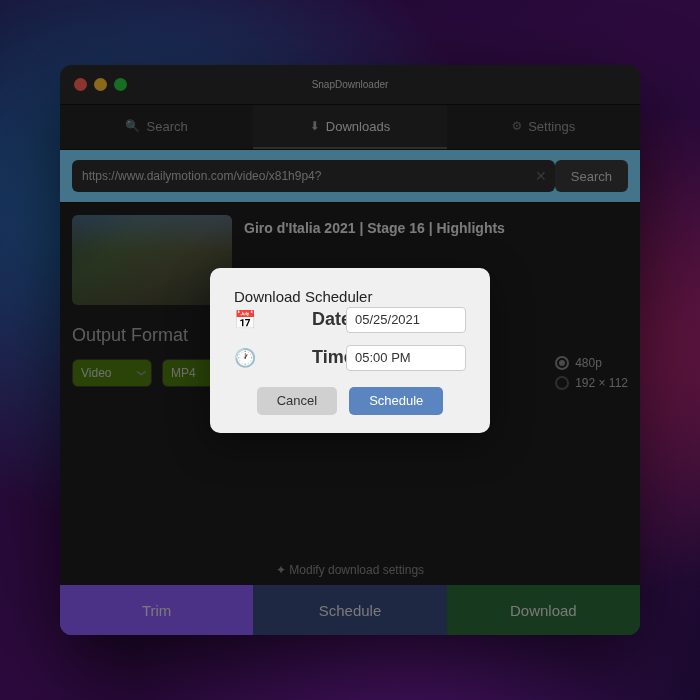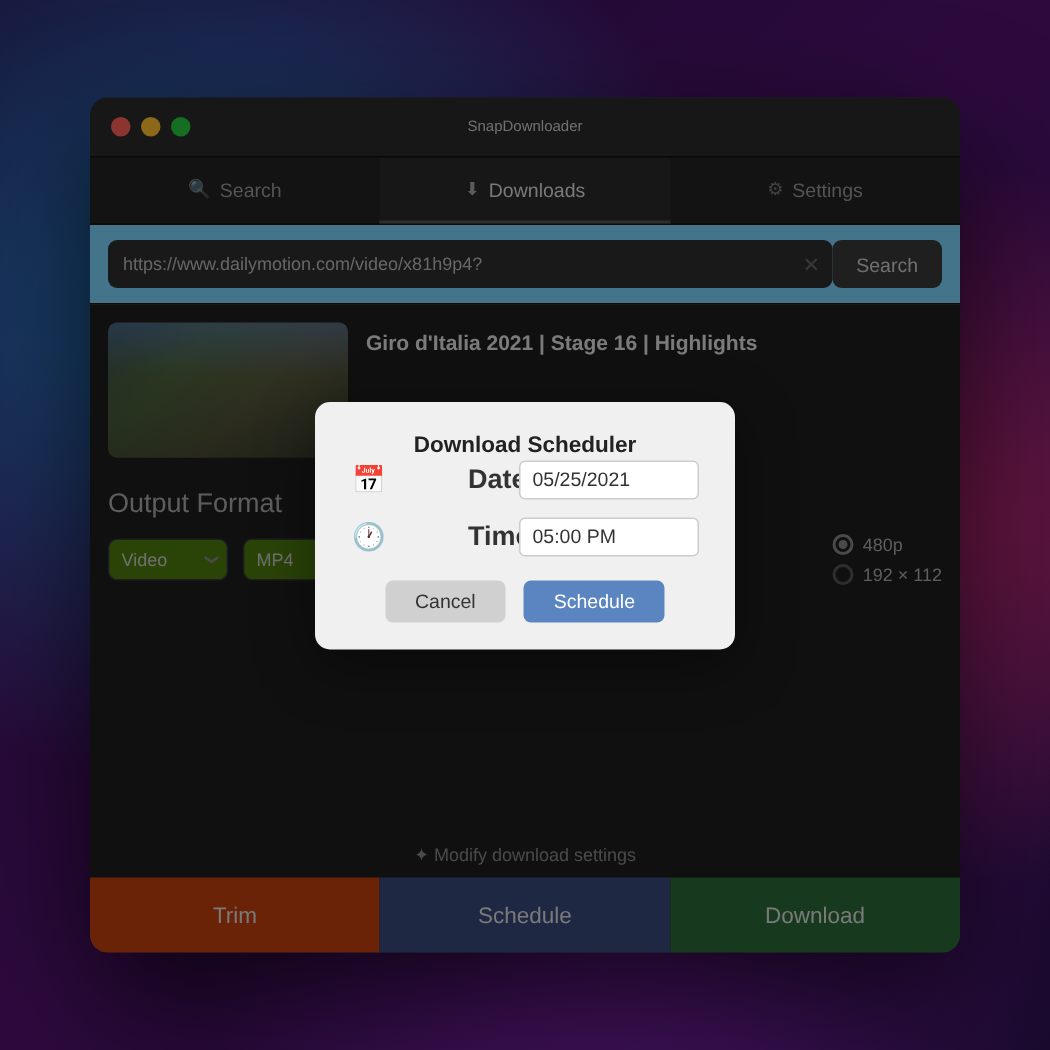--- a/index.html
+++ b/index.html
@@ -308,21 +308,21 @@
 
     .action-btn {
       flex: 1;
       border: none;
       font-size: 15px;
       font-weight: 500;
       cursor: pointer;
       color: #ddd;
     }
 
-    .btn-trim { background: #c2410c; }
+    .btn-trim { background: #8b5cf6; }
     .btn-schedule { background: #3a4a7a; }
     .btn-download { background: #2a6a3a; }
 
     
     .modal-overlay {
       position: absolute;
       inset: 0;
       background: rgba(0,0,0,0.45);
       display: flex;
       align-items: center;
@@ -332,23 +332,22 @@
 
     .modal {
       background: #f0f0f0;
       border-radius: 10px;
       padding: 20px 24px 18px;
       width: 280px;
       box-shadow: 0 10px 40px rgba(0,0,0,0.4);
     }
 
     .modal-title {
-      text-align: center;
       font-size: 15px;
-      font-weight: 700;
+      font-weight: 400;
       color: #222;
       margin-bottom: 2px;
     }
 
     .modal-field {
       display: flex;
       align-items: center;
       gap: 10px;
       margin-bottom: 12px;
     }

